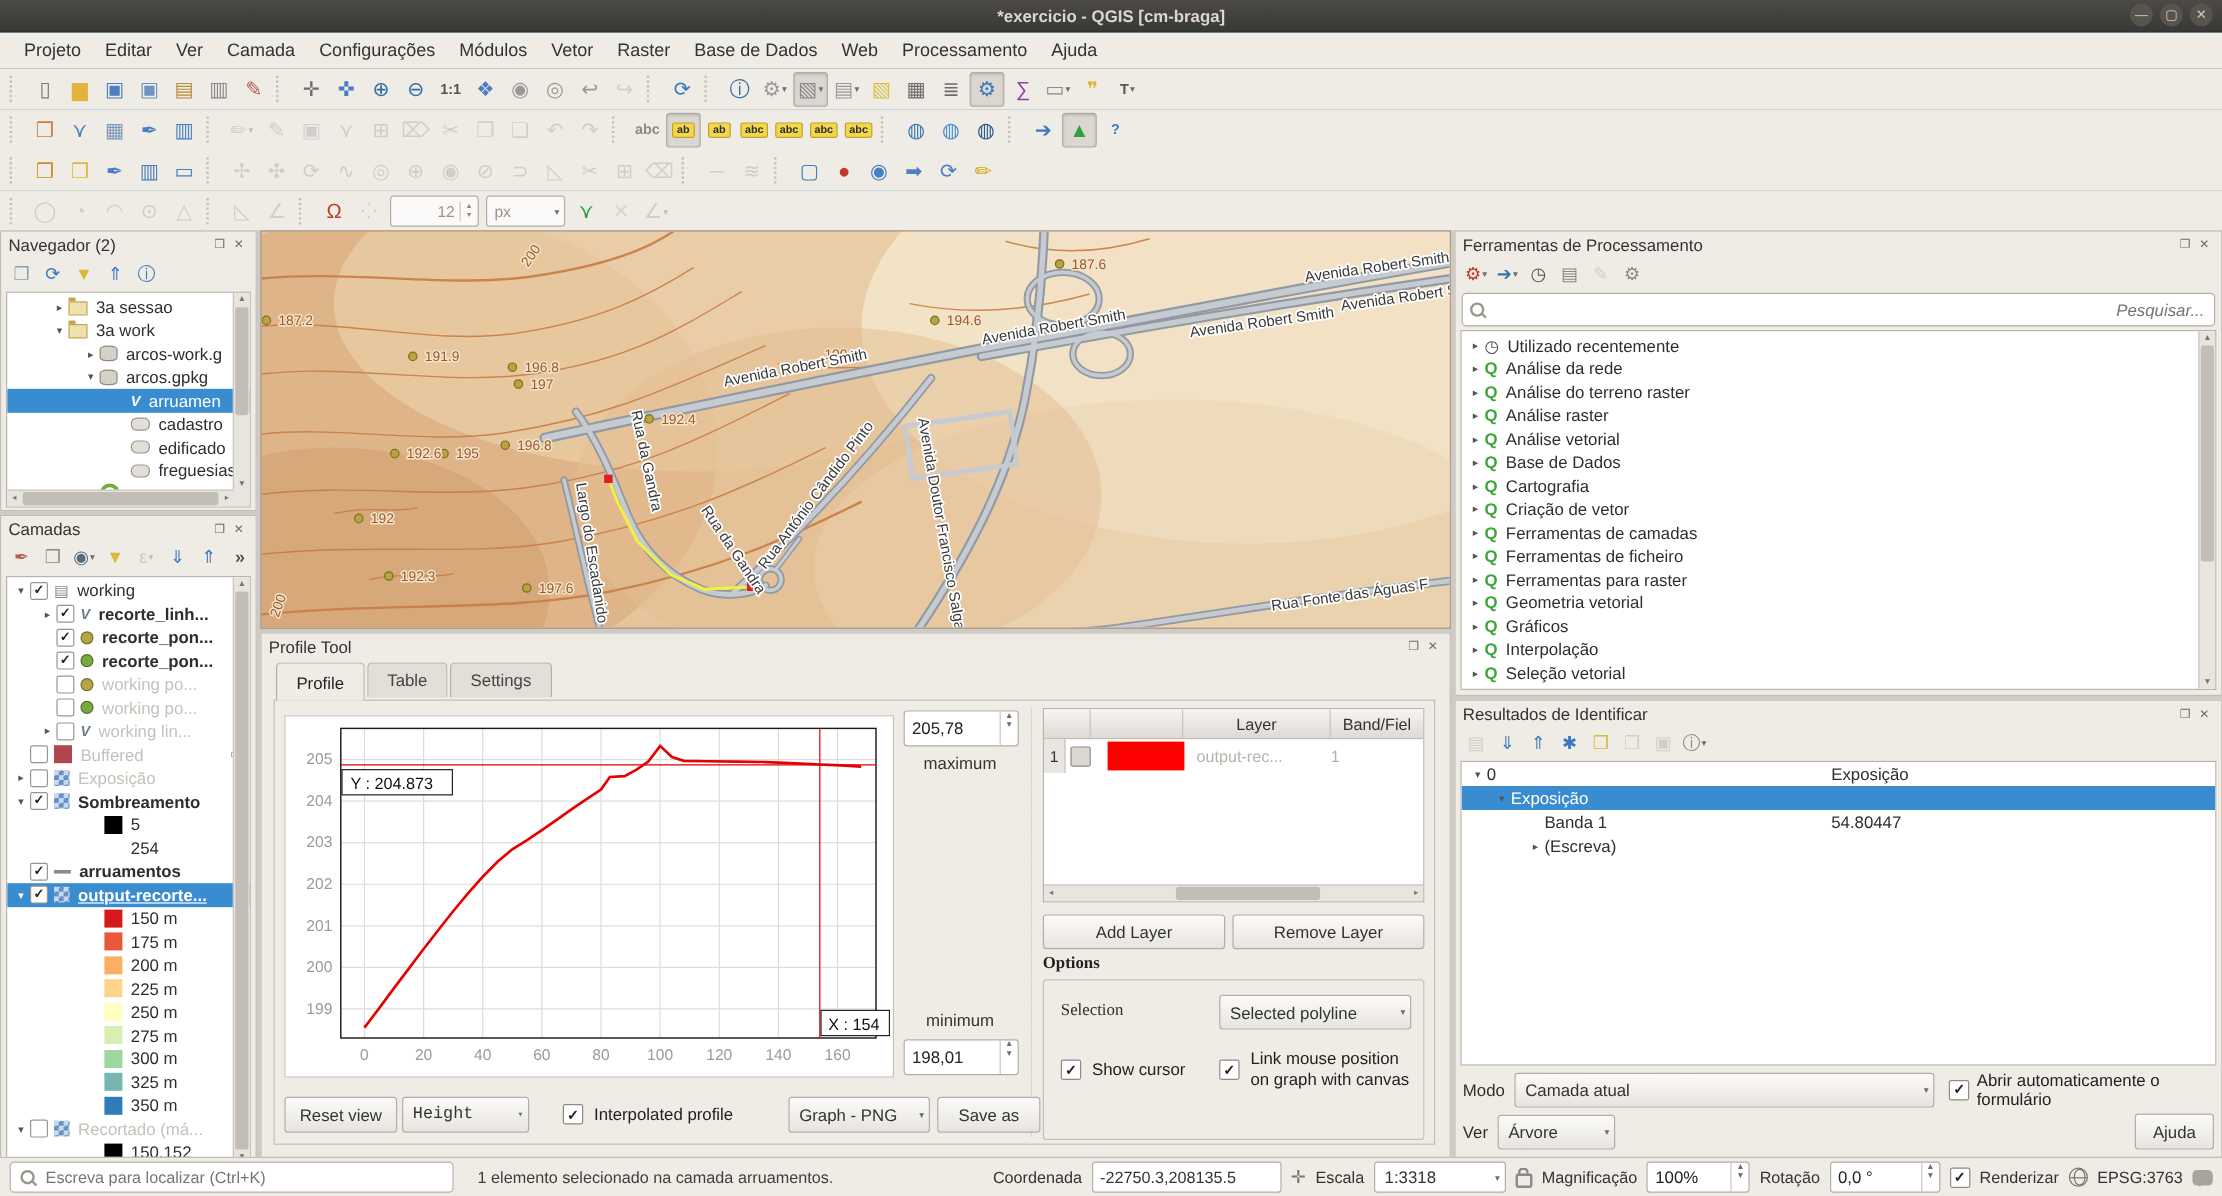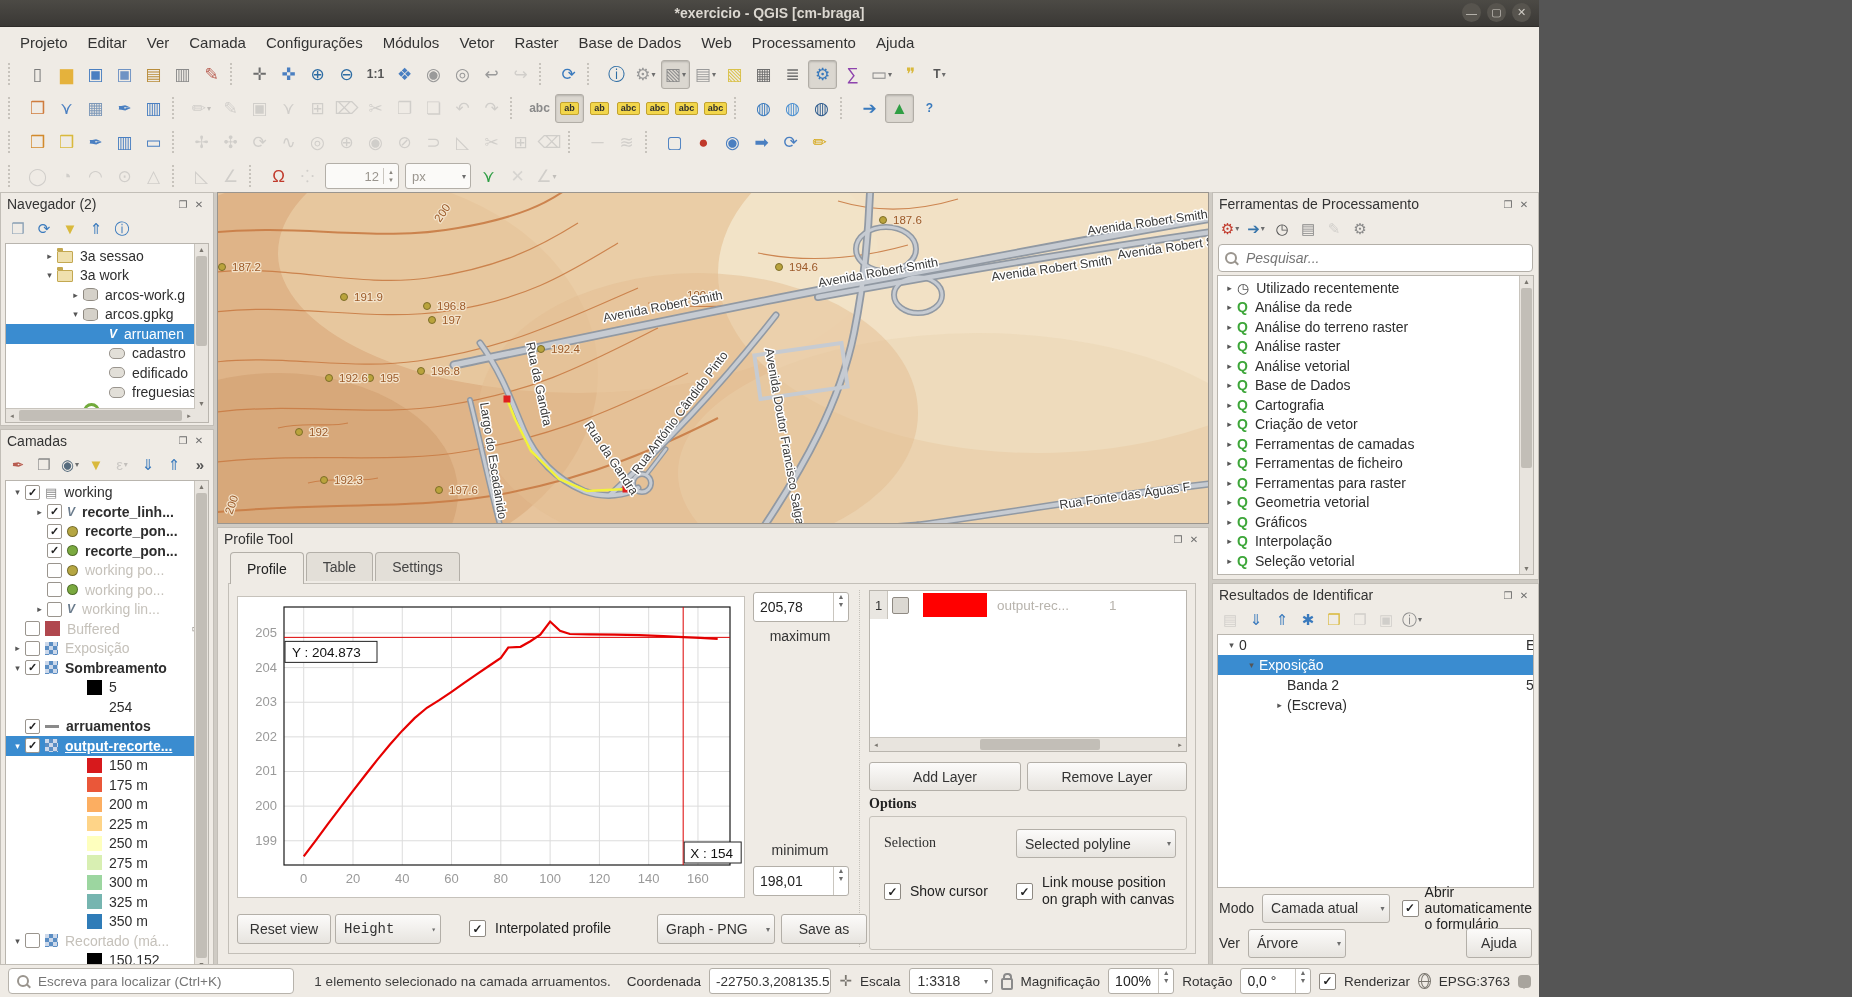--- a/index.html
+++ b/index.html
@@ -1,16 +1,16 @@
 <!DOCTYPE html>
 <html><head>
 <meta charset="utf-8">
 <style>
   html,body{margin:0;padding:0;background:#555;}
-  #app{position:relative;width:1539px;height:997px;background:#0369a1;font-family:"Liberation Sans",sans-serif;overflow:hidden;color:#2e2e2e;}
+  #app{position:relative;width:1852px;height:997px;background:#0369a1;font-family:"Liberation Sans",sans-serif;overflow:hidden;color:#2e2e2e;}
   
   #titlebar{height:26px;background:linear-gradient(#4c4a45,#3a3835);display:flex;align-items:center;justify-content:center;position:relative;border-bottom:1px solid #2e2c29;}
   #titlebar .t{color:#dcd8d1;font-size:14px;font-weight:bold;}
   #winbtns{position:absolute;right:8px;top:3px;display:flex;gap:6px;}
   .wbtn{width:19px;height:19px;border-radius:10px;background:#57544e;color:#cfcbc4;font-size:11px;display:flex;align-items:center;justify-content:center;}
   
   #menubar{height:30px;display:flex;align-items:center;padding-left:10px;gap:2px;background:#efebe5;}
   .menu-item{padding:4px 10px;font-size:15px;color:#333;border-radius:3px;}
   
   .tbrow{height:34px;display:flex;align-items:center;padding-left:4px;background:#efebe5;}
@@ -117,21 +117,21 @@
   
   #id-table{position:absolute;top:50px;left:4px;right:4px;bottom:76px;background:#fff;border:1px solid #b9b5ae;overflow:hidden;}
   .id-head{display:flex;height:22px;background:linear-gradient(#f6f4f1,#dedbd5);border-bottom:1px solid #c2beb7;font-size:14px;}
   .idrow{position:relative;display:flex;align-items:center;height:20px;font-size:14px;}
   .idrow .idval{position:absolute;left:308px;}
   .idrow.l0{padding-left:6px;}.idrow.l1{padding-left:26px;}.idrow.l2{padding-left:54px;}
   .idrow.sel{background:#3a8cd0;color:#fff;}
   .id-bot{position:absolute;left:6px;right:6px;display:flex;align-items:center;font-size:14px;}
   
   #proc-search{margin:3px 5px;height:26px;border:1px solid #b3afa8;border-radius:4px;background:#fff;display:flex;align-items:center;padding:0 6px;flex:0 0 auto;}
-  #proc-search input{border:none;outline:none;flex:1;font-size:14px;font-style:italic;color:#555;background:transparent;font-family:"Liberation Sans",sans-serif;}
+  #proc-search input{border:none;outline:none;flex:1;font-size:14px;font-style:italic;color:#555;background:transparent;font-family:"Liberation Sans",sans-serif;text-align:right;}
   .mag{width:8px;height:8px;border:2px solid #9a958e;border-radius:50%;position:relative;margin-right:7px;flex:0 0 auto;}
   .mag::after{content:"";position:absolute;width:5px;height:2px;background:#9a958e;transform:rotate(45deg);right:-4px;bottom:-2px;}
   
   #statusbar{position:absolute;left:0;right:0;bottom:0;height:32px;background:#efebe5;border-top:1px solid #c2beb7;display:flex;align-items:center;padding:0 8px;gap:8px;font-size:13.5px;color:#333;}
   #locator{width:352px;height:24px;border:1px solid #b7b3ac;border-radius:4px;background:#fff;display:flex;align-items:center;padding:0 8px;}
   #locator input{border:none;outline:none;flex:1;font-size:13.5px;color:#8a867f;background:transparent;font-family:"Liberation Sans",sans-serif;}
   .sb-lab{white-space:nowrap;}
   .lock{width:10px;height:8px;border:2px solid #8a8a8a;border-radius:2px;position:relative;margin-top:5px;}
   .lock::before{content:"";position:absolute;left:0px;top:-7px;width:5px;height:5px;border:2px solid #8a8a8a;border-bottom:none;border-radius:4px 4px 0 0;}
   .globe{width:14px;height:14px;border-radius:50%;border:1.5px solid #7a766f;position:relative;}
@@ -1038,20 +1038,26 @@
           <span class="spin pp-abs" style="left:524px;top:282px;width:94px;height:28px;">
               <span class="v">198,01</span>
               <span class="spincol">
                 <span style="font-size:7px;color:#6d6d6d;text-align:center;">▲</span>
                 <span style="font-size:7px;color:#6d6d6d;text-align:center;">▼</span>
               </span>
             </span>
           <div class="pp-abs" style="left:630px;top:6px;bottom:6px;border-left:1px dotted #c5c1ba;"></div>
 
           <div id="ltable">
+            <div class="lt-head">
+              <div style="width:38px;"></div>
+              <div style="width:76px;"></div>
+              <div style="width:122px;">Layer</div>
+              <div style="flex:1;border-right:none;">Band/Fiel</div>
+            </div>
             <div class="lt-row">
               <div class="lt-num">1</div>
               <span class="ckb dis" style="margin-left:4px;"></span>
               <span id="lt-color" style="width: 64px; height: 24px; margin-left: 14px; background: rgb(255, 0, 0);"></span>
               <span style="margin-left:10px;width:112px;overflow:hidden;white-space:nowrap;">output-rec...</span>
               <span>1</span>
             </div>
             <div class="hsb">
                 <span class="ar" style="left:0;">◂</span>
                 <div class="thumb" style="left:110px;width:120px;"></div>
@@ -1275,21 +1281,21 @@
               </div>
 
               <div class="idrow l1 sel">
                 <span class="exp">▾</span>
                 <span class="idlab">Exposição</span>
                 <span class="idval"></span>
               </div>
 
               <div class="idrow l2">
                 <span class="exp"></span>
-                <span class="idlab">Banda 2</span>
+                <span class="idlab">Banda 1</span>
                 <span class="idval">54.80447</span>
               </div>
 
               <div class="idrow l2">
                 <span class="exp">▸</span>
                 <span class="idlab">(Escreva)</span>
                 <span class="idval"></span>
               </div>
             </div>
         </div>

